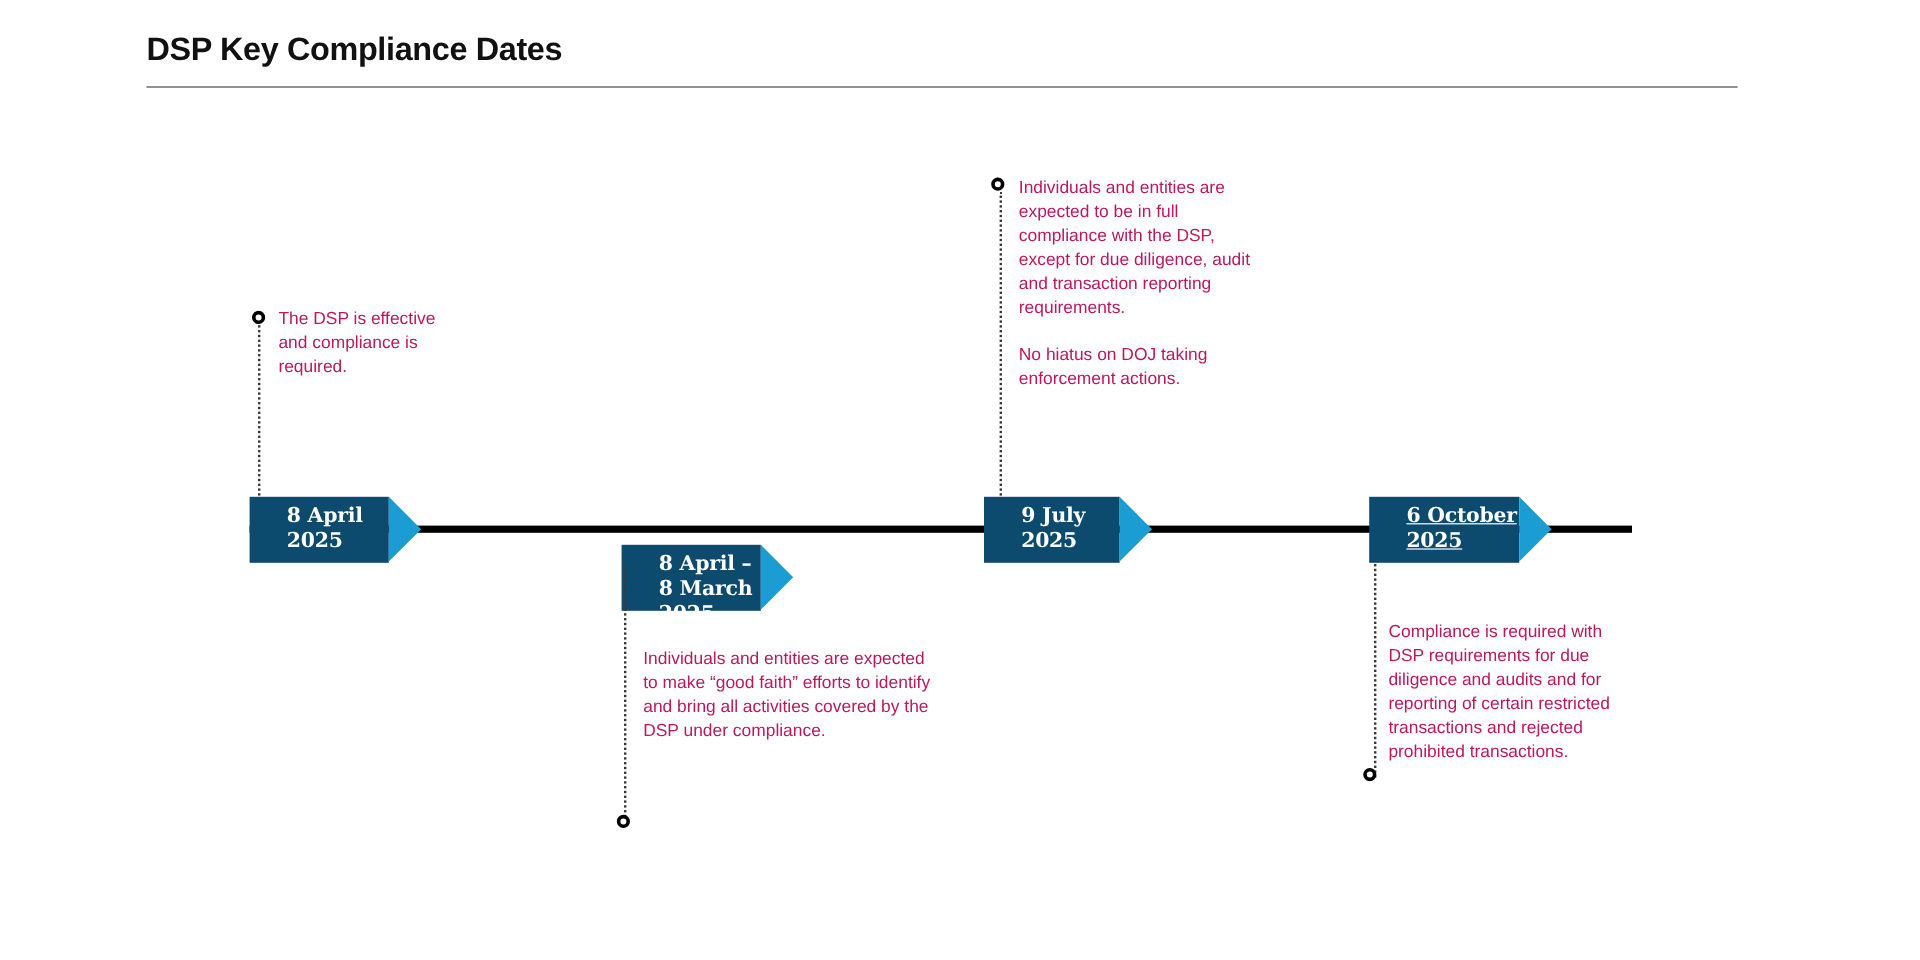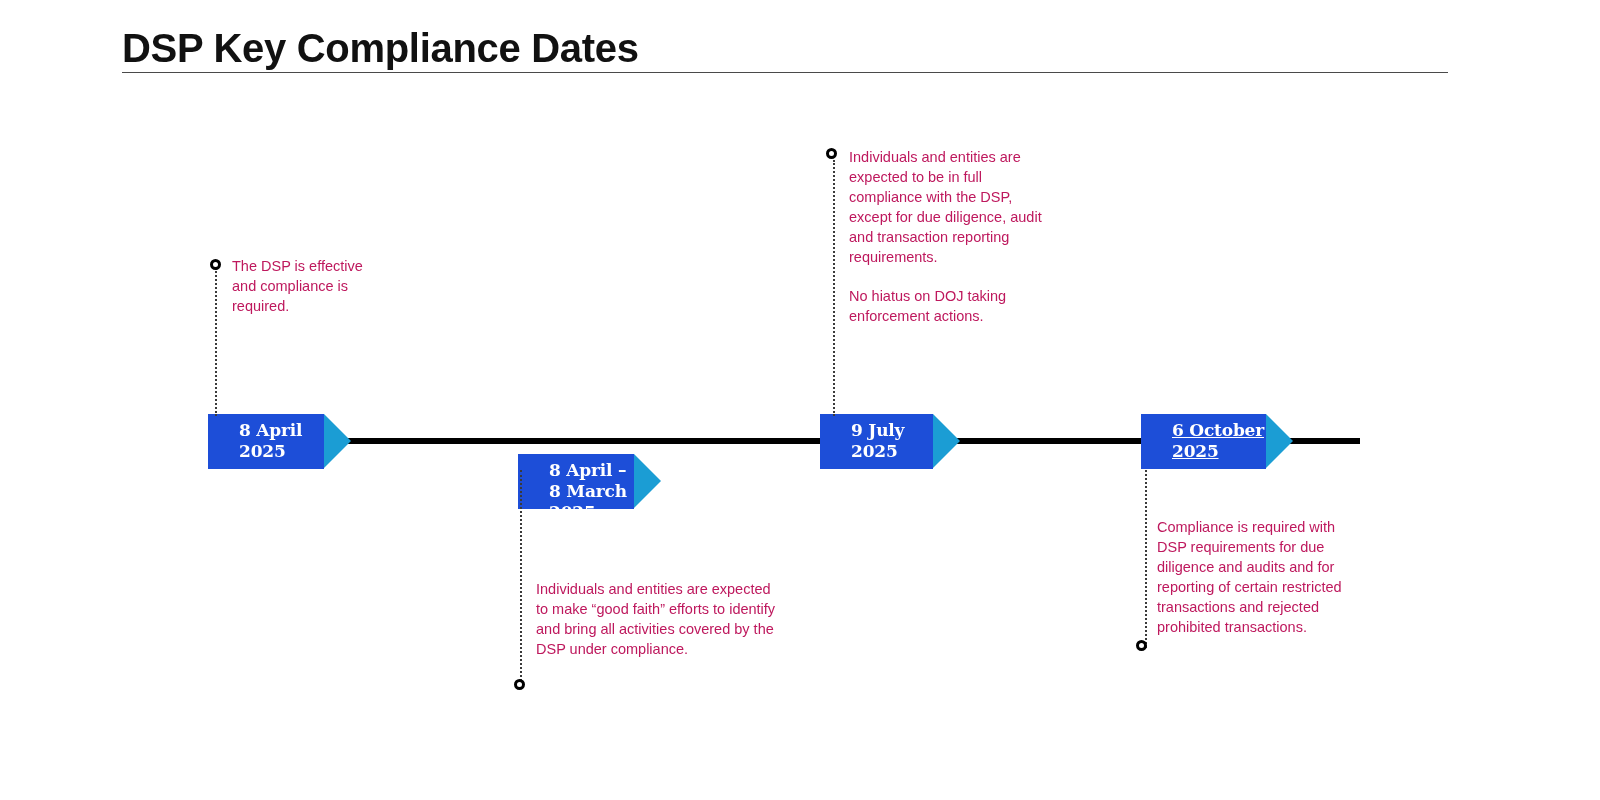--- a/index.html
+++ b/index.html
@@ -14,21 +14,21 @@
     font-family: "Liberation Sans", sans-serif;
     color: #1a1a1a;
     overflow: hidden;
   }
 
   
   #page-title {
     position: absolute;
     left: 122px;
     top: 26px;
-    font-size: 40px;
+    font-size: 27px;
     font-weight: bold;
     letter-spacing: -0.3px;
     color: #111111;
     white-space: nowrap;
   }
   #title-rule {
     position: absolute;
     left: 122px;
     top: 72px;
     width: 1326px;
@@ -48,21 +48,21 @@
 
   
   .milestone {
     position: absolute;
     top: 414px;
     height: 55px;
   }
   .chevron {
     position: relative;
     height: 55px;
-    background: #1d4ed8;
+    background: #0c4a6e;
     color: #ffffff;
     box-sizing: border-box;
     padding: 6px 0 0 31px;
     font-family: "DejaVu Serif", serif;
     font-weight: bold;
     font-size: 17px;
     line-height: 21px;
     letter-spacing: -0.2px;
   }
   .chevron::after {
@@ -116,21 +116,21 @@
   }
 
   
   #connector-0 { left: 215px; top: 268px; height: 148px; }
   #ring-0 { left: 210px; top: 259px; }
   #note-0 { left: 232px; top: 256px; width: 150px; }
 
   
   #connector-1 { left: 520px; top: 470px; height: 215px; }
   #ring-1 { left: 514px; top: 679px; }
-  #note-1 { left: 536px; top: 539px; width: 240px; margin-top: 40px; }
+  #note-1 { left: 536px; top: 539px; width: 240px; }
 
   
   #connector-2 { left: 833px; top: 160px; height: 256px; }
   #ring-2 { left: 826px; top: 148px; }
   #note-2 { left: 849px; top: 147px; width: 210px; }
 
   
   #connector-3 { left: 1145px; top: 470px; height: 178px; }
   #ring-3 { left: 1136px; top: 640px; }
   #note-3 { left: 1157px; top: 517px; width: 200px; }

